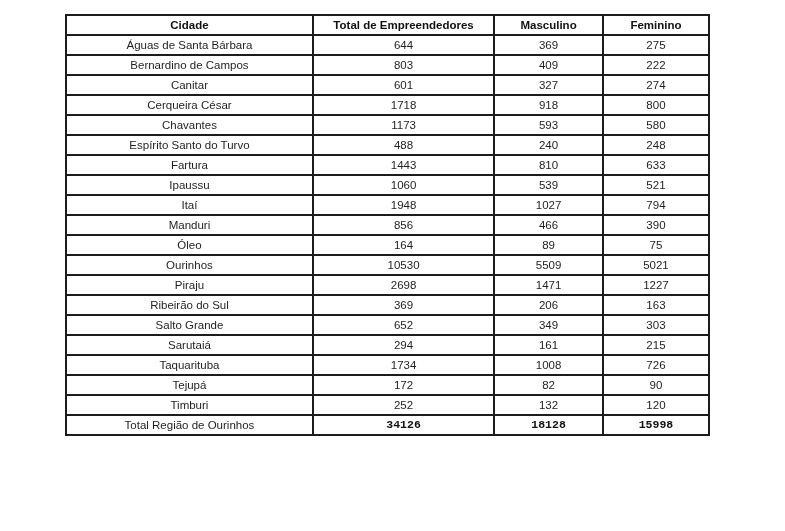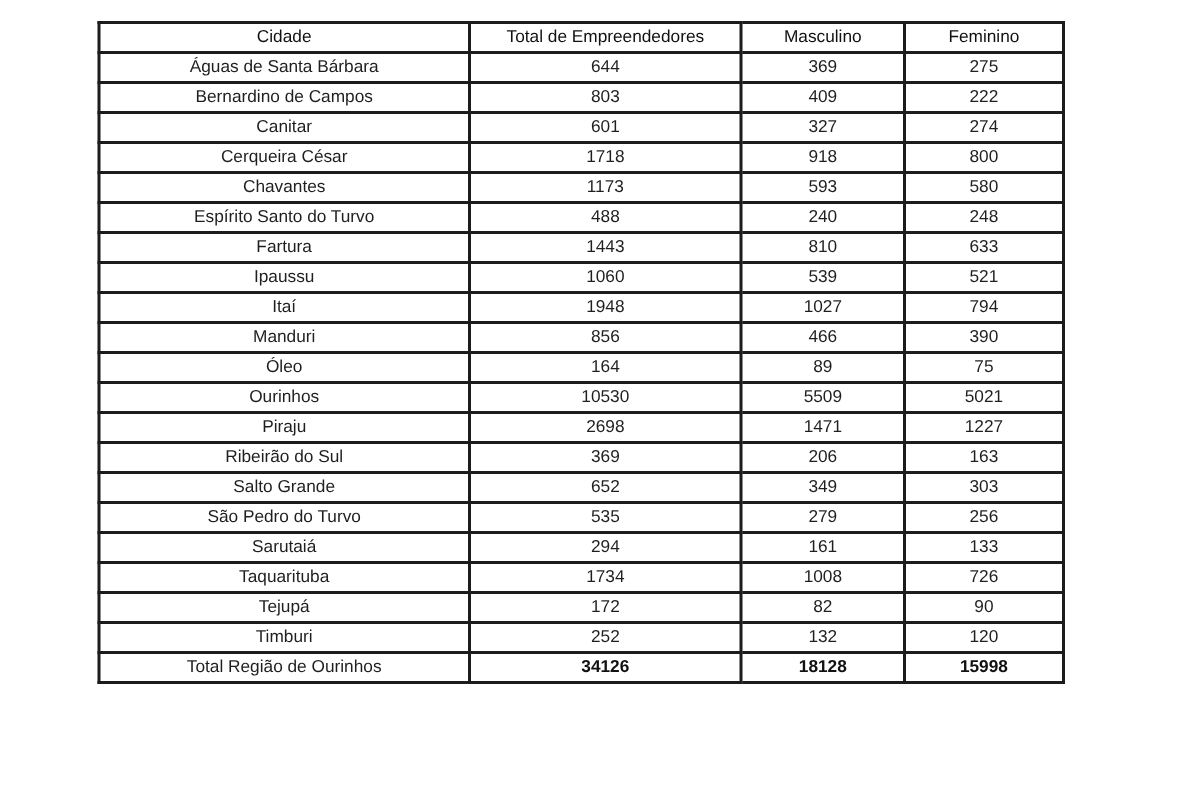--- a/index.html
+++ b/index.html
@@ -30,26 +30,27 @@
     padding: 0 2px;
     text-align: center;
     vertical-align: middle;
     font-size: 11.5px;
     line-height: 18px;
     color: #1f1f1f;
     white-space: nowrap;
     overflow: hidden;
   }
   table.data-table th {
-    font-weight: normal;
+    font-weight: bold;
     color: #111111;
   }
   table.data-table tfoot td.total-num {
     font-weight: bold;
     color: #111111;
+    font-family: Liberation Mono, monospace;
   }
   col.c-city  { width: 38.4%; }
   col.c-total { width: 28.2%; }
   col.c-masc  { width: 16.9%; }
   col.c-fem   { width: 16.5%; }
 </style>
 </head>
 <body>
 
 <div class="page">
@@ -153,30 +154,24 @@
           <td>206</td>
           <td>163</td>
         </tr>
         <tr>
           <td>Salto Grande</td>
           <td>652</td>
           <td>349</td>
           <td>303</td>
         </tr>
         <tr>
-          <td>São Pedro do Turvo</td>
-          <td>535</td>
-          <td>279</td>
-          <td>256</td>
-        </tr>
-        <tr>
           <td>Sarutaiá</td>
           <td>294</td>
           <td>161</td>
-          <td>133</td>
+          <td>215</td>
         </tr>
         <tr>
           <td>Taquarituba</td>
           <td>1734</td>
           <td>1008</td>
           <td>726</td>
         </tr>
         <tr>
           <td>Tejupá</td>
           <td>172</td>

